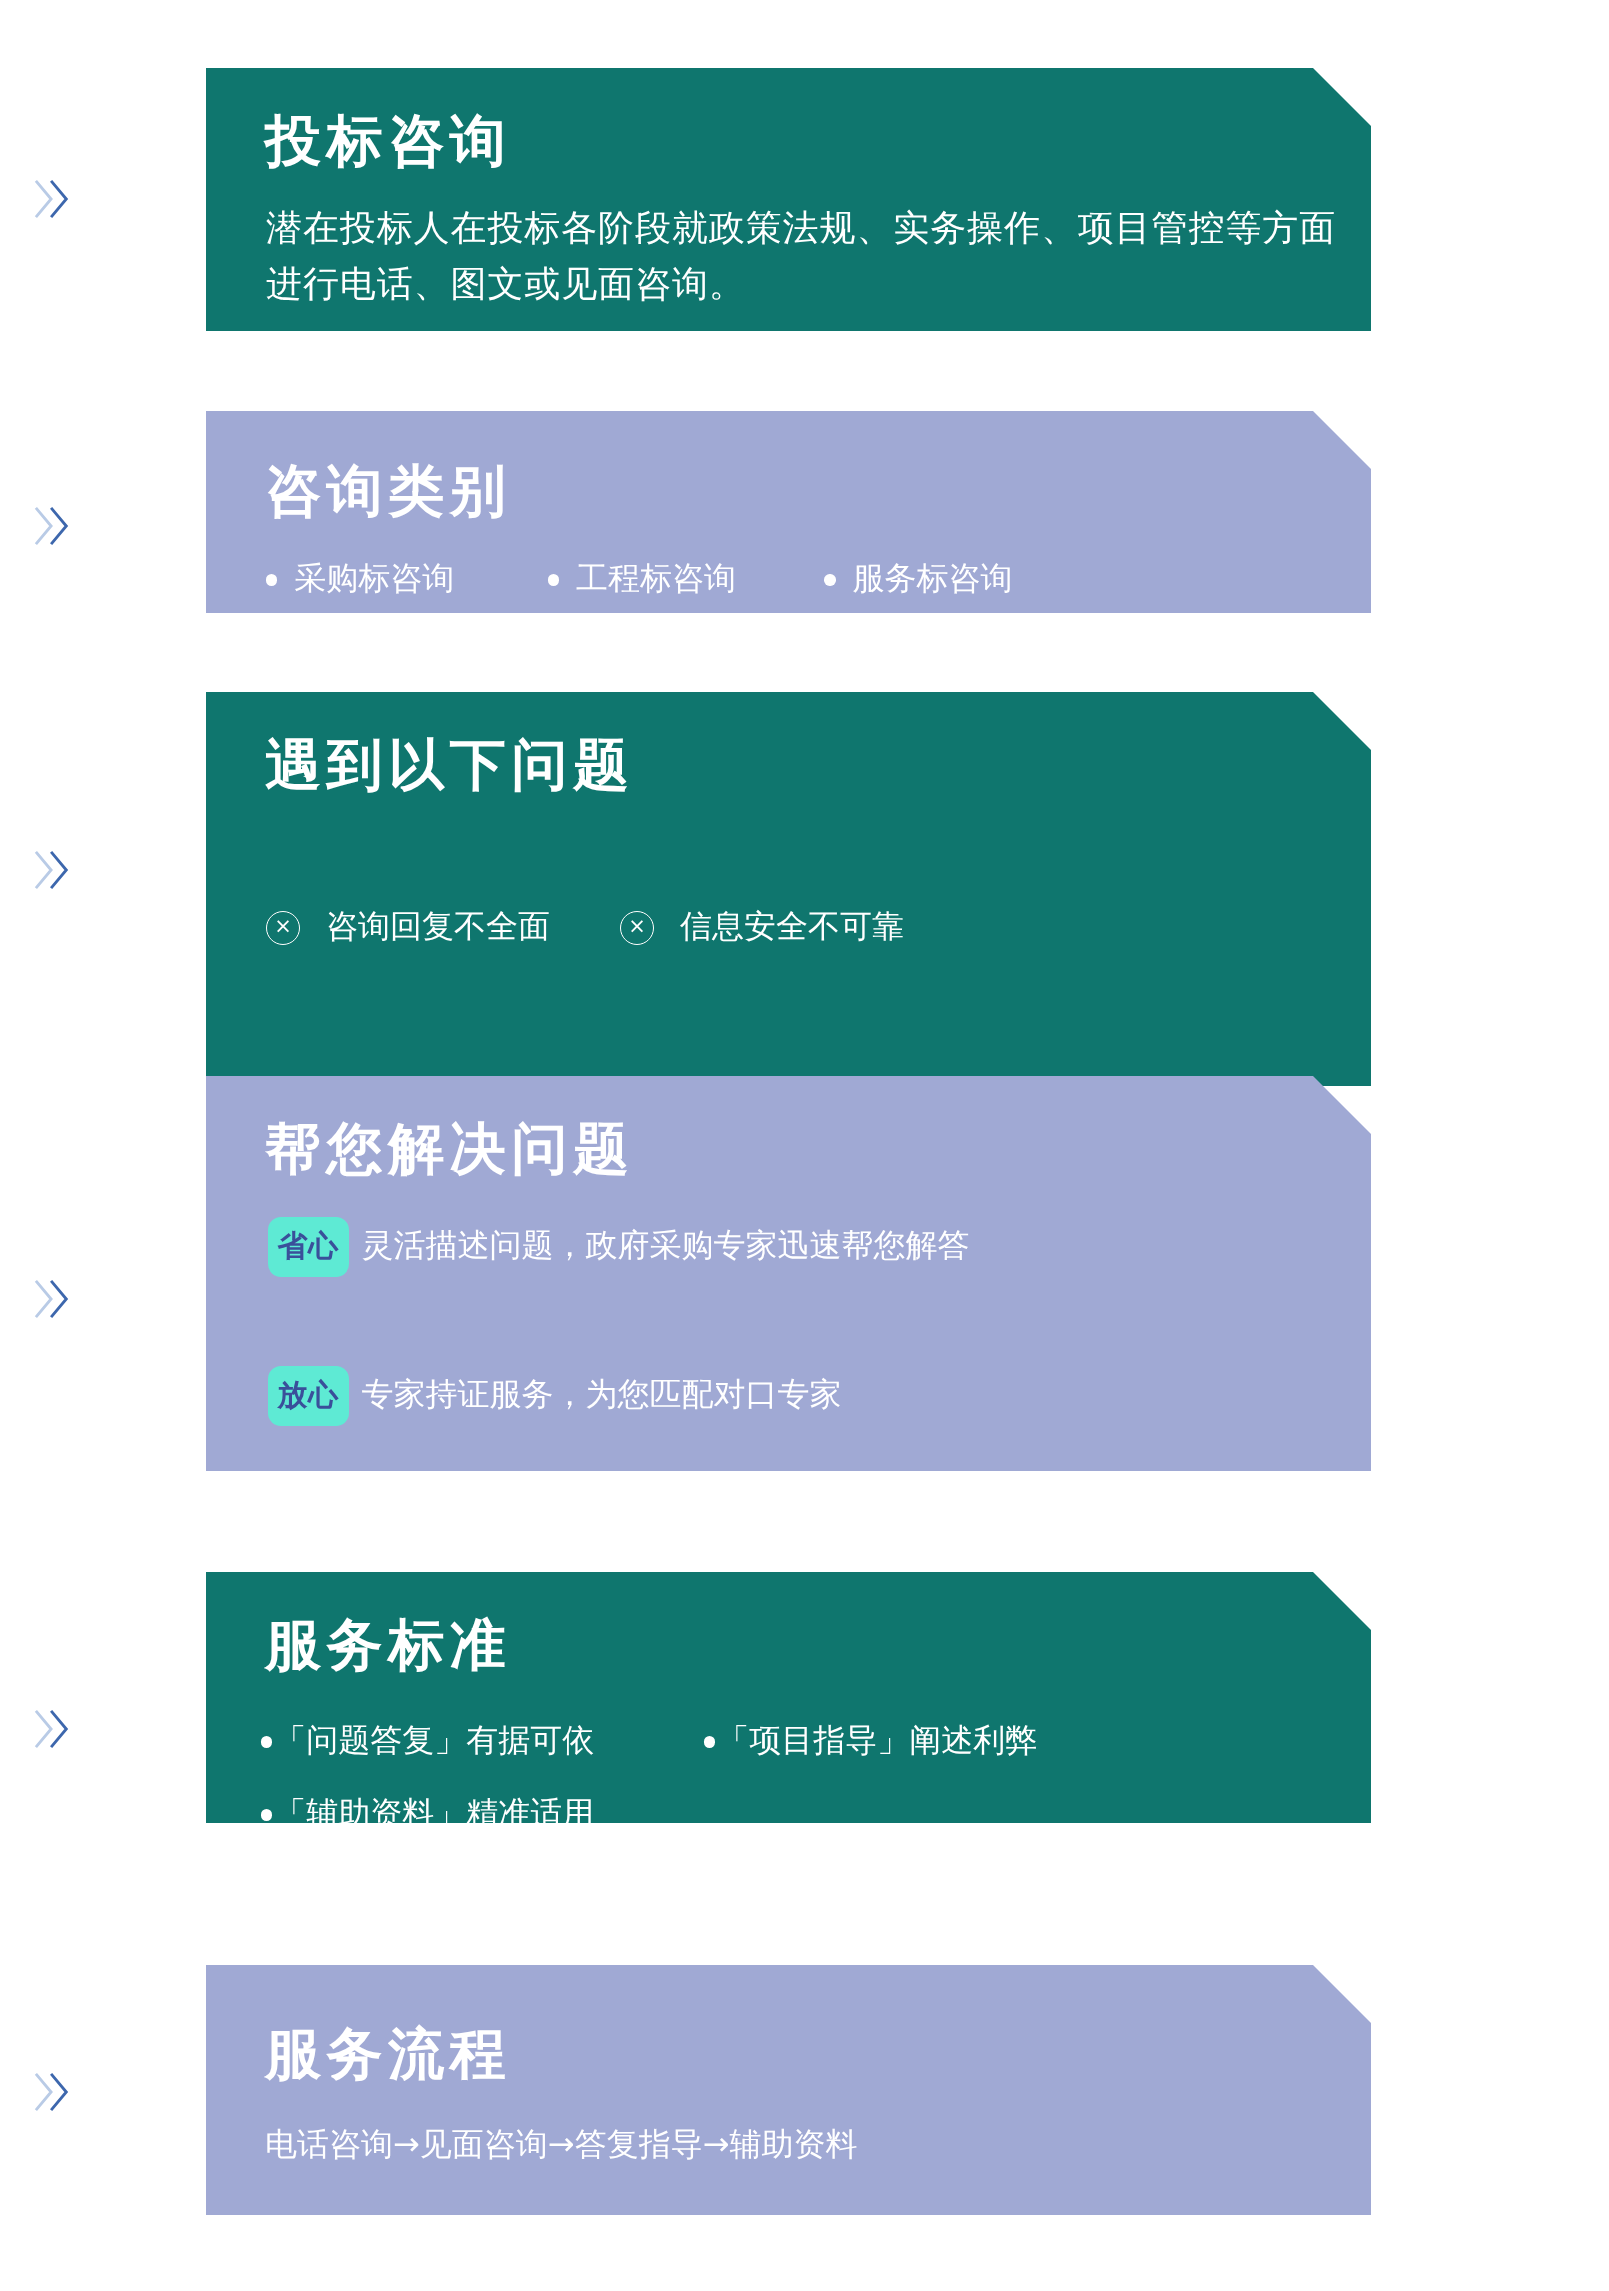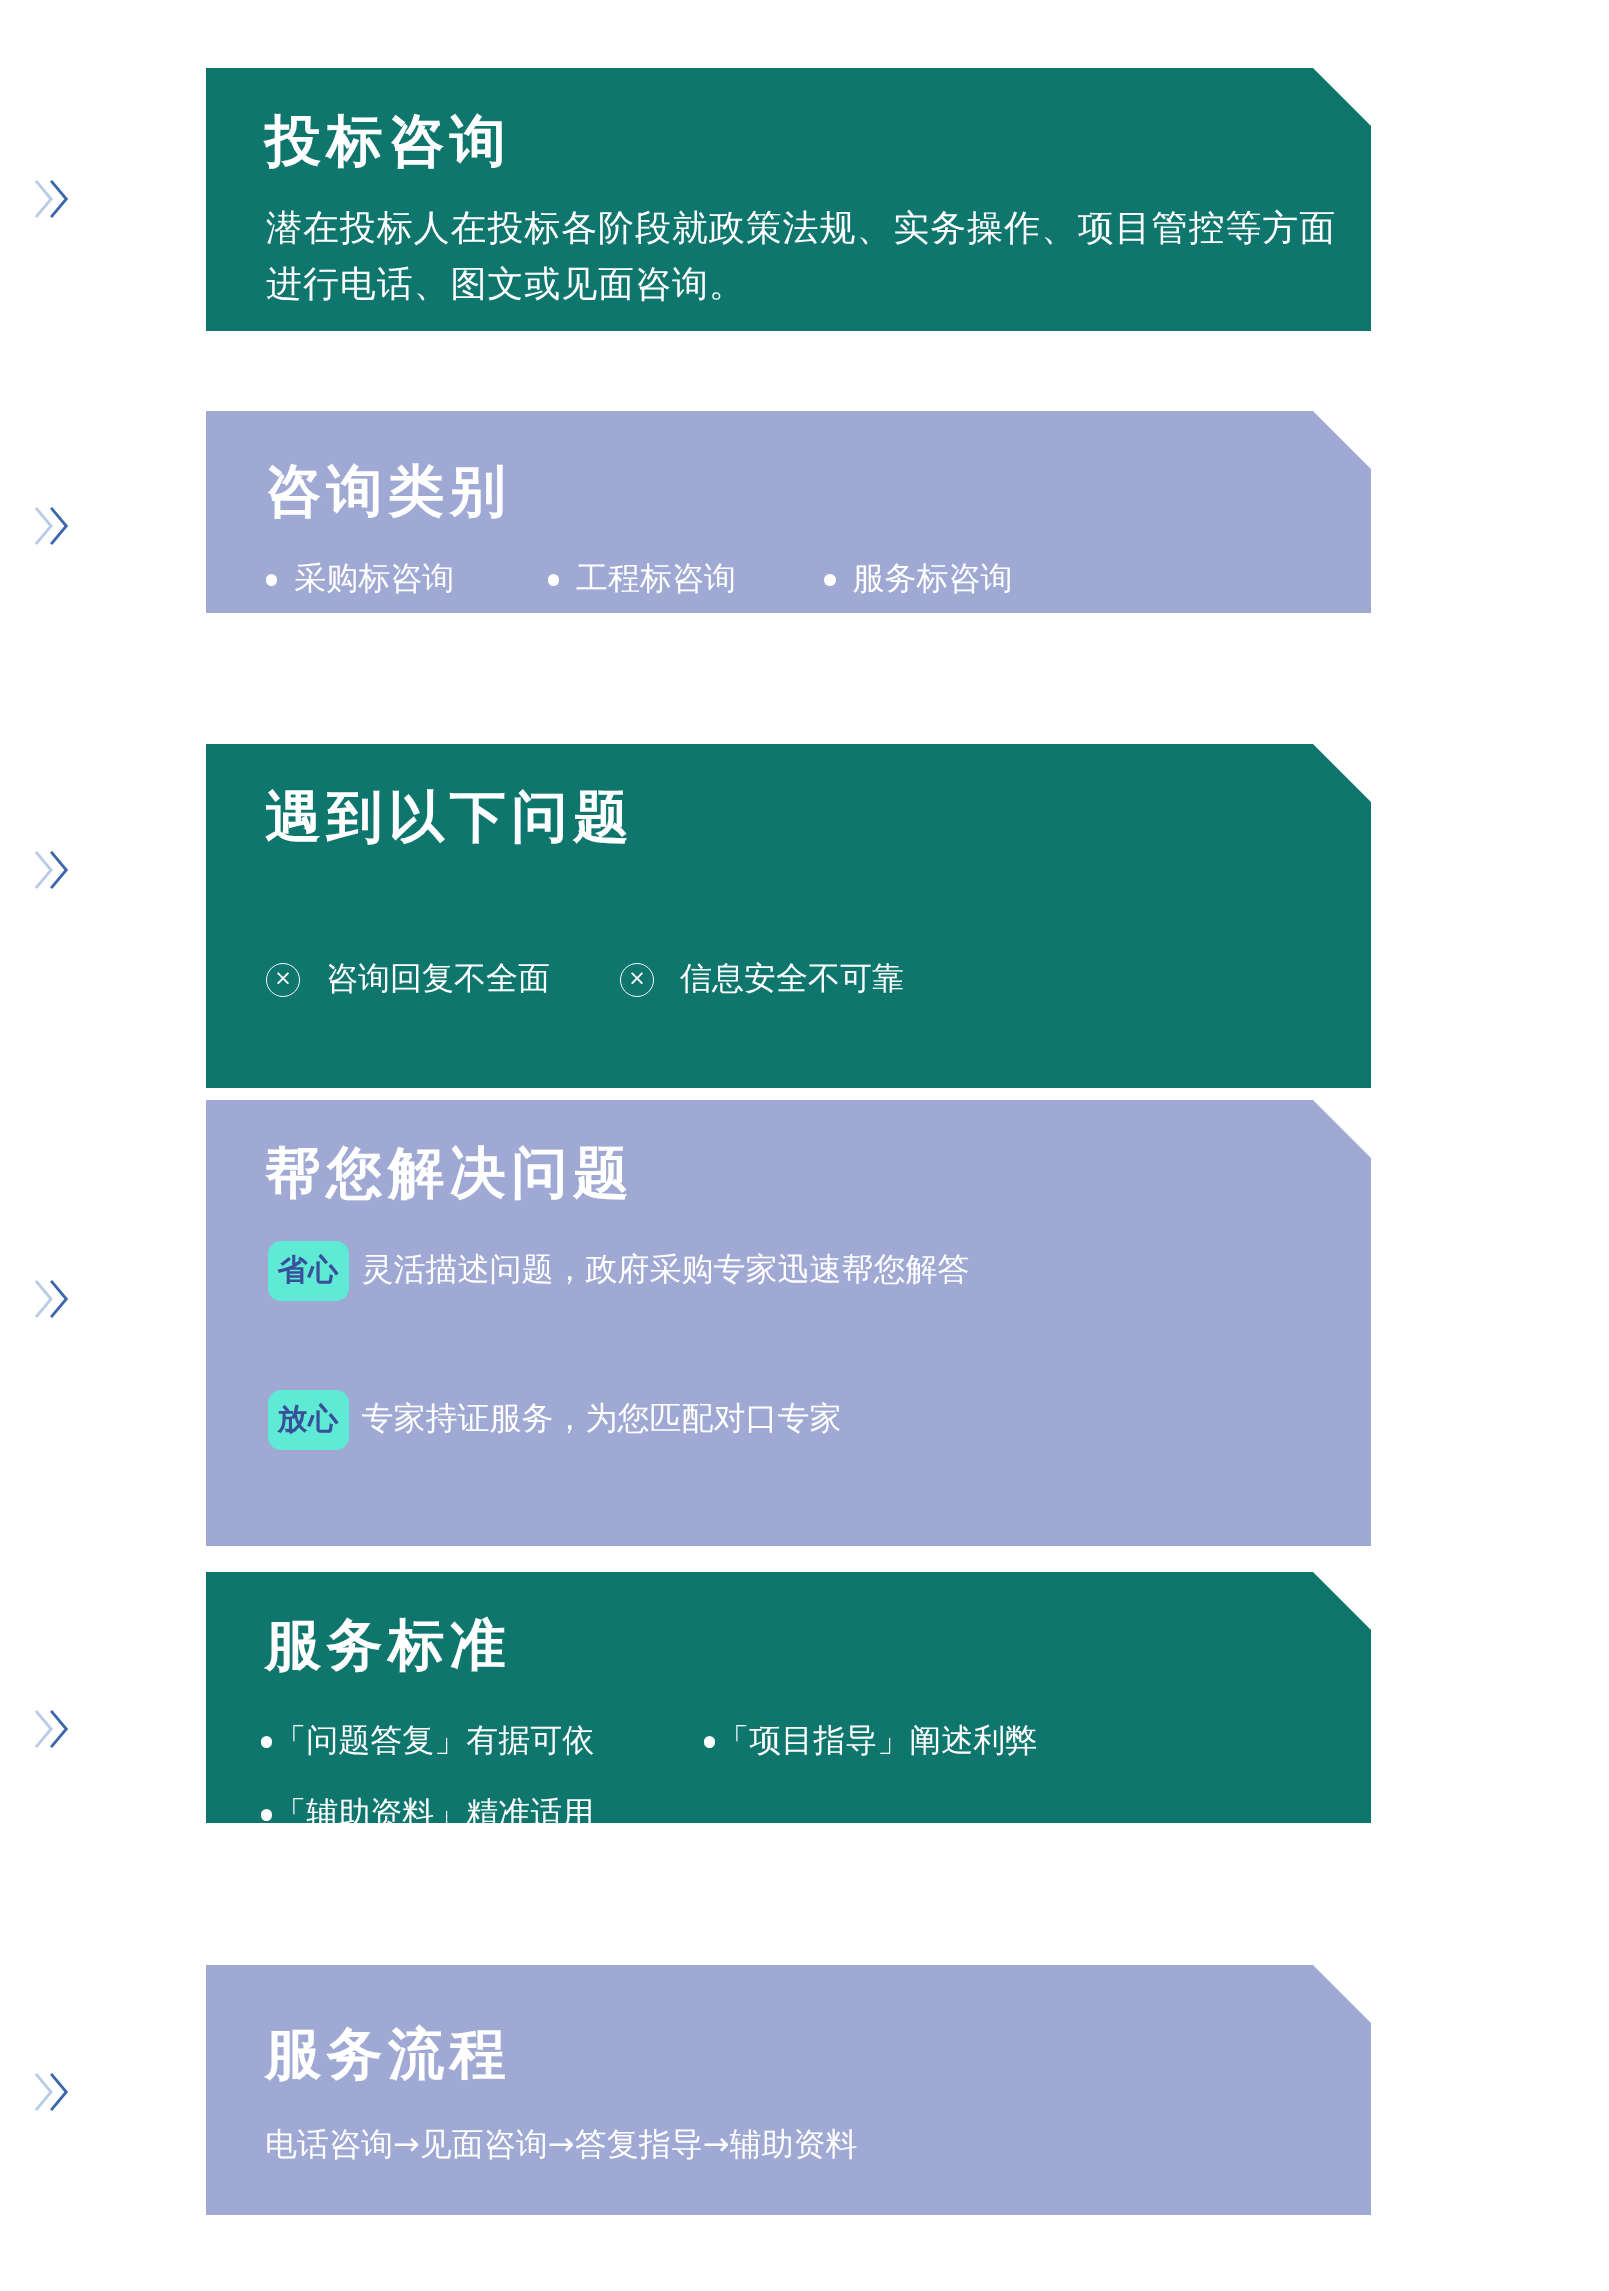--- a/index.html
+++ b/index.html
@@ -56,28 +56,28 @@
   <div class="title" style="top:52px">咨询类别</div>
   <div class="row" style="top:146px">
     <span><span class="bullet"></span><span>采购标咨询</span></span>
     <span style="display:inline-block;width:73px"></span>
     <span><span class="bullet"></span><span>工程标咨询</span></span>
     <span style="display:inline-block;width:68px"></span>
     <span><span class="bullet"></span><span>服务标咨询</span></span>
   </div>
 </div>
 
-<div class="panel dark" style="top:744px;height:344px">
+<div class="panel dark" style="top:692px;height:394px">
   <div class="title" style="top:45px">遇到以下问题</div>
   <div class="row" style="top:213px">
     <span style="display:inline-block;width:354px"><span class="xi">×</span><span>咨询回复不全面</span></span><span><span class="xi">×</span><span>信息安全不可靠</span></span>
   </div>
 </div>
 
-<div class="panel light" style="top:1100px;height:446px">
+<div class="panel light" style="top:1076px;height:395px">
   <div class="title" style="top:45px">帮您解决问题</div>
   <div class="row" style="top:141px;left:62px"><span class="badge">省心</span><span>灵活描述问题，政府采购专家迅速帮您解答</span></div>
   <div class="row" style="top:290px;left:62px"><span class="badge">放心</span><span>专家持证服务，为您匹配对口专家</span></div>
 </div>
 
 <div class="panel dark" style="top:1572px;height:251px">
   <div class="title" style="top:45px">服务标准</div>
   <div class="row" style="top:147px;left:55px">
     <span style="display:inline-block;width:443px"><span class="bullet" style="margin-right:1.9px"></span><span>「问题答复」有据可依</span></span><span><span class="bullet" style="margin-right:1.9px"></span><span>「项目指导」阐述利弊</span></span>
   </div>

